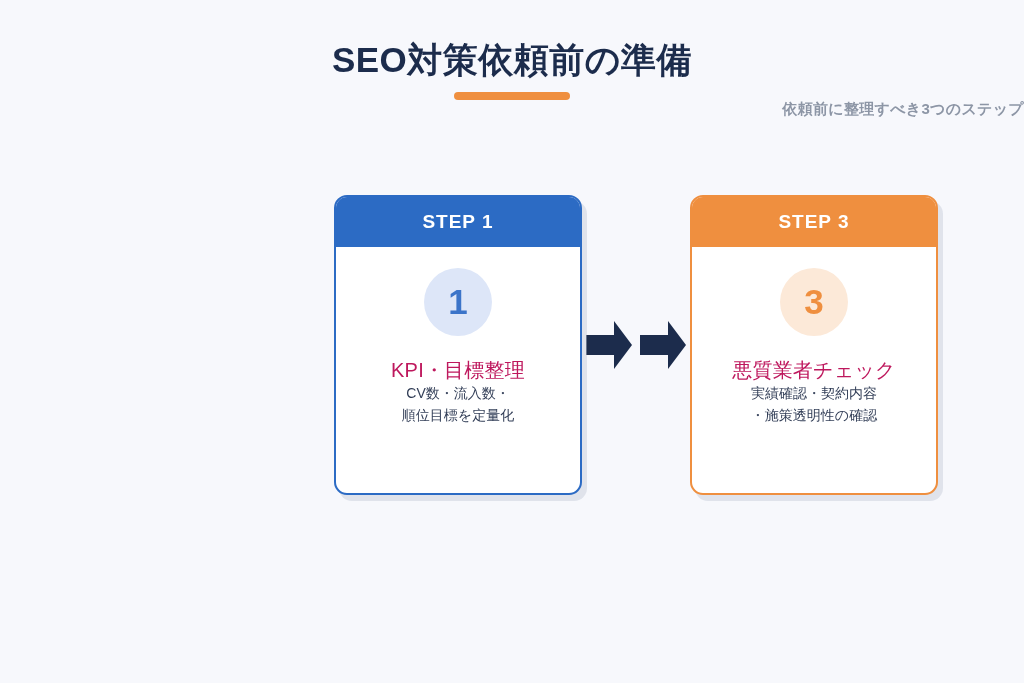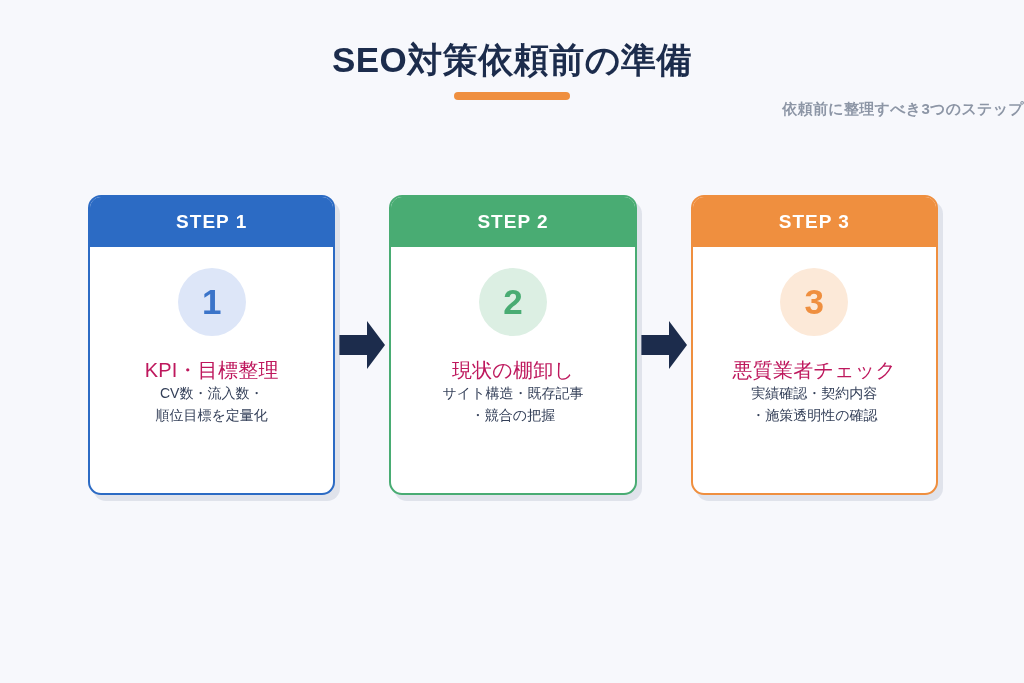--- a/index.html
+++ b/index.html
@@ -170,29 +170,20 @@
 順位目標を定量化</div>
     </div>
   </div>
 
   <div class="arrow-wrap">
     <svg class="arrow-glyph" width="46" height="48" viewBox="0 0 46 48">
       <path d="M0 14 H28 V0 L46 24 L28 48 V34 H0 Z" fill="#1c2c4c"></path>
     </svg>
   </div>
 
-  <div class="step-card green">
-    <div class="card-header">STEP 2</div>
-    <div class="card-body">
-      <div class="num-circle">2</div>
-      <div class="card-title">現状の棚卸し</div>
-      <div class="card-desc">サイト構造・既存記事
-・競合の把握</div>
-    </div>
-  </div>
 
   <div class="arrow-wrap">
     <svg class="arrow-glyph" width="46" height="48" viewBox="0 0 46 48">
       <path d="M0 14 H28 V0 L46 24 L28 48 V34 H0 Z" fill="#1c2c4c"></path>
     </svg>
   </div>
 
   <div class="step-card orange">
     <div class="card-header">STEP 3</div>
     <div class="card-body">

